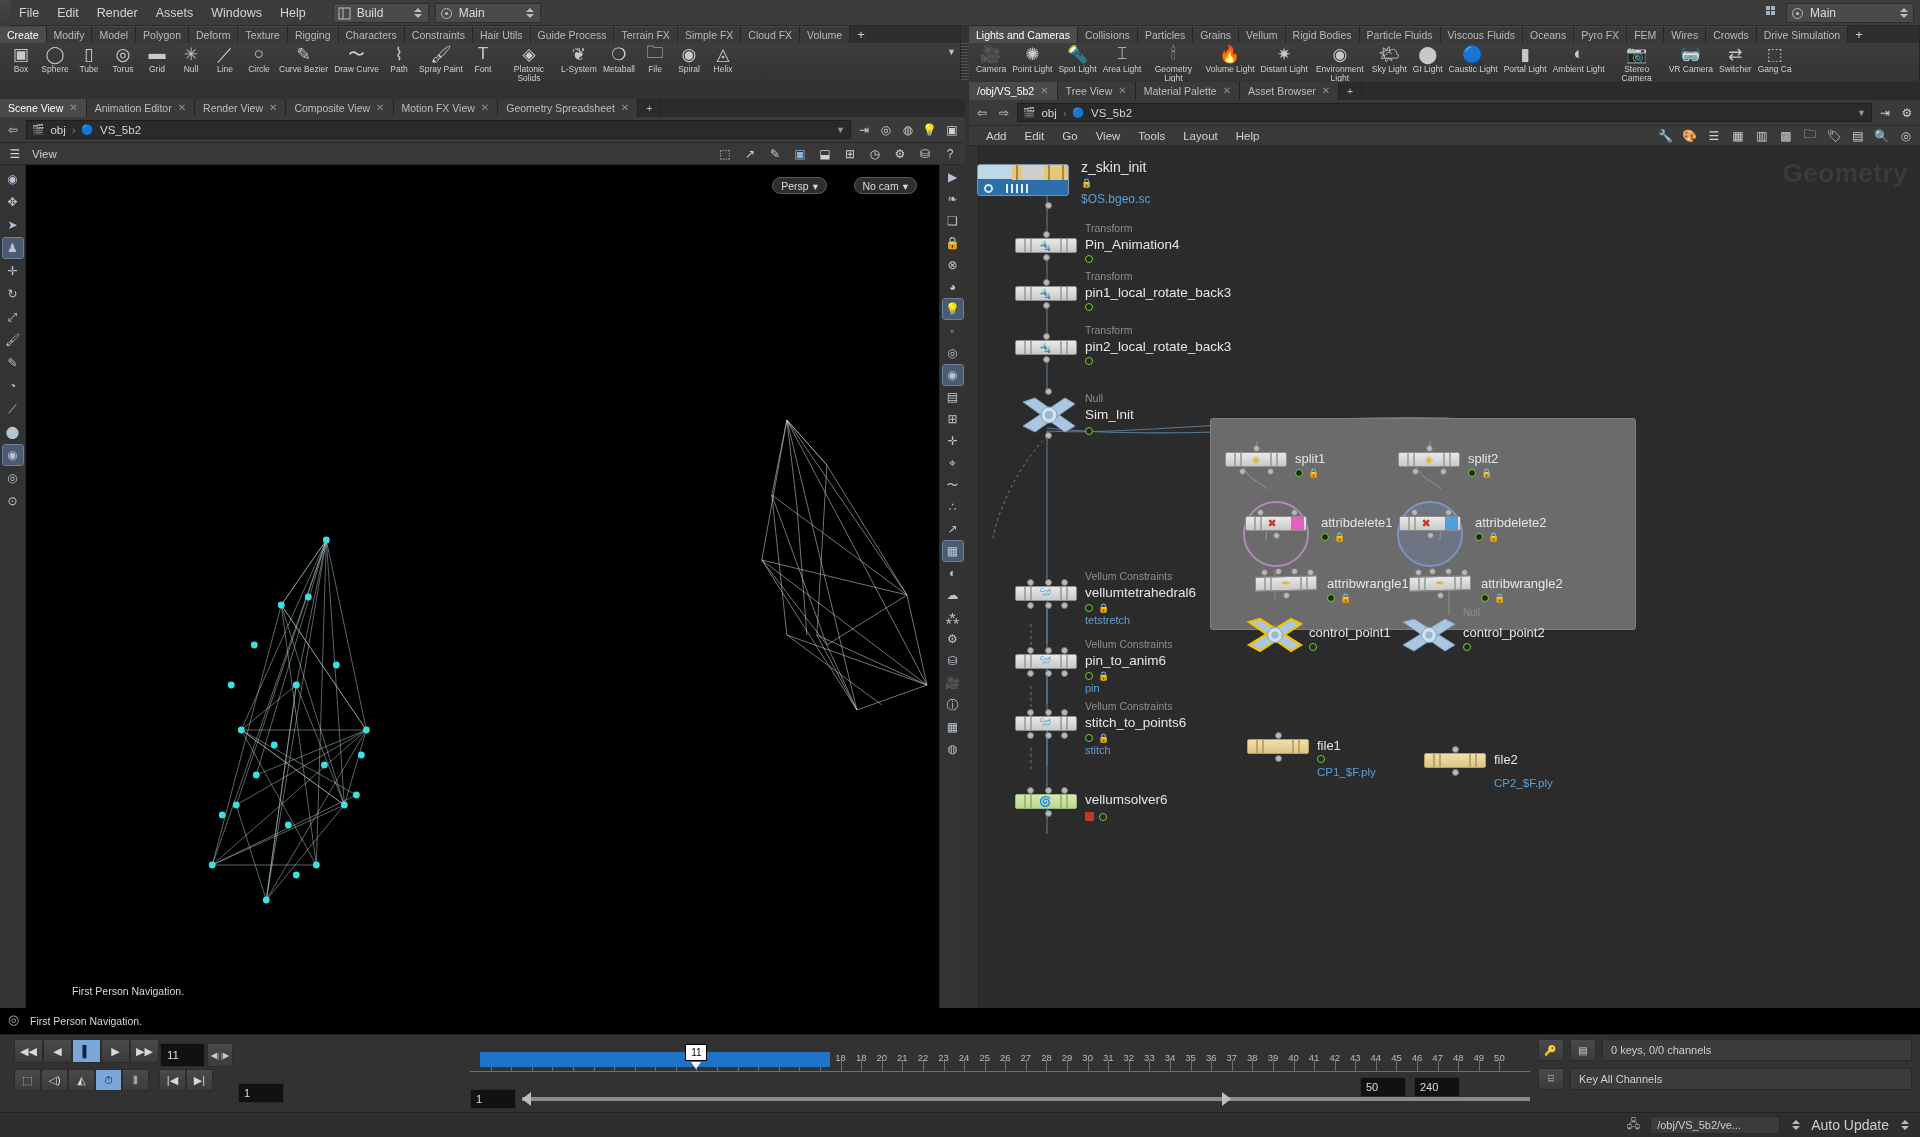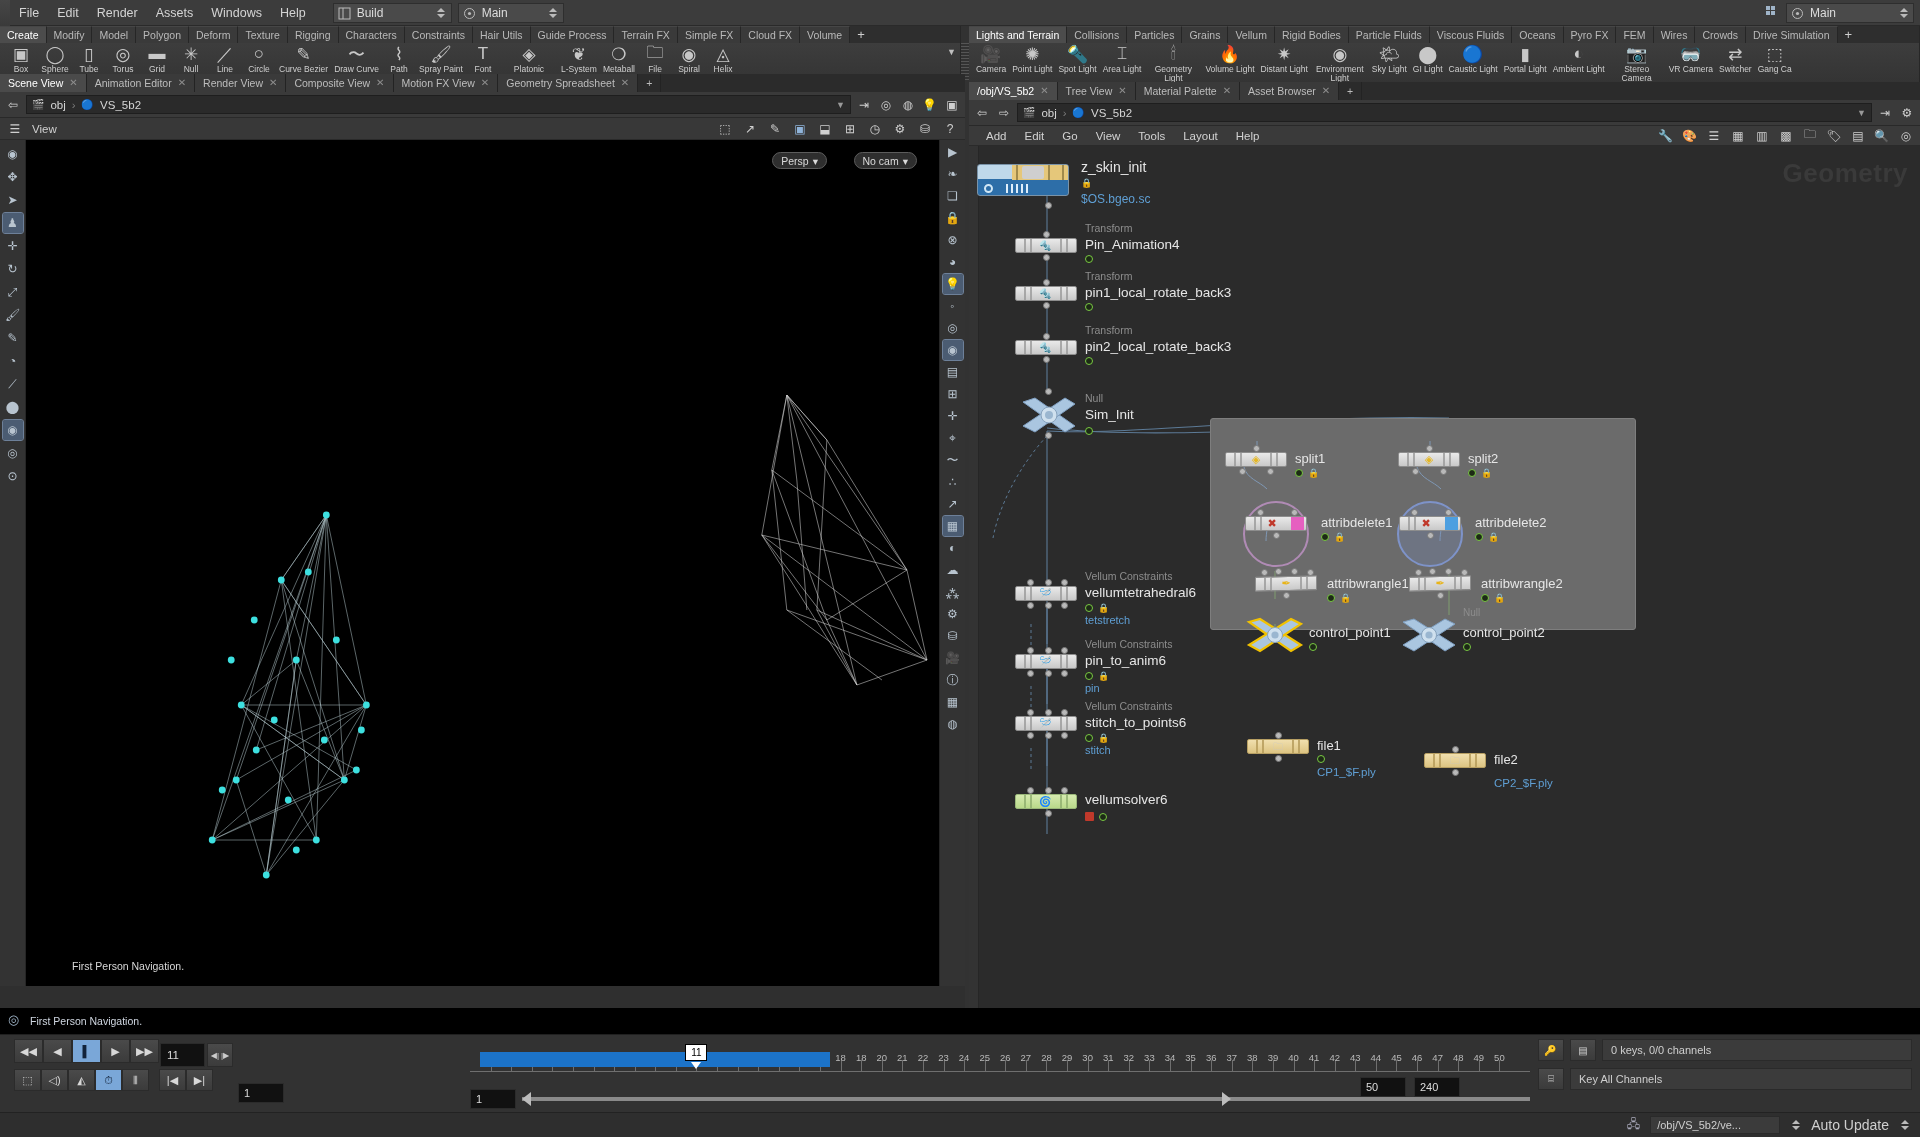--- a/index.html
+++ b/index.html
@@ -36,21 +36,21 @@
     background:linear-gradient(180deg,#3d3d3d,#343434); overflow:hidden; }
   .shelf-item { width:auto; min-width:34px; padding:0 3px; display:flex; flex-direction:column;
     align-items:center; cursor:default; }
   .shelf-item .ico { width:26px; height:22px; display:flex; align-items:center; justify-content:center; font-size:17px; }
   .shelf-item .lbl { font-size:8.5px; color:#cfcfcf; text-align:center; line-height:9px; max-width:52px; }
   .shelf-arrow { position:absolute; right:4px; top:21px; font-size:9px; color:#c0c0c0; }
   .shelf-dots { width:8px; background:repeating-linear-gradient(180deg,#555 0 1px,transparent 1px 3px);
      height:39px; margin-top:17px;}
 
   
-  .leftpane { position:absolute; left:0; top:74px; width:965px; height:950px; background:#2f2f2f; }
+  .leftpane { position:absolute; left:0; top:99px; width:965px; height:950px; background:#2f2f2f; }
   .pane-tabs { height:18px; display:flex; background:#2b2b2b; align-items:stretch; }
   .pane-tab { font-size:10.5px; color:#bdbdbd; padding:0 8px; line-height:18px; background:#3a3a3a;
     border-right:1px solid #232323; display:flex; align-items:center; gap:6px; cursor:default; }
   .pane-tab.active { background:#4a4a4a; color:#fff; }
   .pane-tab .x { font-size:10px; color:#8e8e8e; }
   .pathbar { height:26px; background:#3a3a3a; display:flex; align-items:center; padding:0 4px; gap:4px;
     border-bottom:1px solid #292929; }
   .ic-btn { width:18px; height:18px; display:flex; align-items:center; justify-content:center;
     font-size:12px; color:#cfcfcf; cursor:default; }
   .pathfield { flex:1; height:19px; background:#2a2a2a; border:1px solid #1e1e1e; display:flex;
@@ -165,21 +165,21 @@
 
   <div class="menubar">
     <div class="grip"></div>
     <div class="menu-item">File</div>
     <div class="menu-item">Edit</div>
     <div class="menu-item">Render</div>
     <div class="menu-item">Assets</div>
     <div class="menu-item">Windows</div>
     <div class="menu-item">Help</div>
 
-    <div class="combo" style="width:119px;margin-left:18px;">
+    <div class="combo" style="width:96px;margin-left:18px;">
       <span class="cicon">
         <svg width="13" height="13" viewBox="0 0 13 13">
             <rect x="1" y="1" width="11" height="11" fill="none" stroke="#cfcfcf"></rect>
             <line x1="5" y1="1" x2="5" y2="12" stroke="#cfcfcf"></line>
           </svg>
       </span>
       <span class="ctext">Build</span>
       <span class="spin">
           <i class="up"></i>
           <i class="dn"></i>
@@ -323,21 +323,21 @@
           <div class="shelf-item">
             <div class="ico">◬</div>
             <div class="lbl">Helix</div>
           </div>
         </div>
       <div class="shelf-arrow">▼</div>
     </div>
     <div class="shelf-dots"></div>
     <div class="shelfpane shelf-right">
       <div class="shelf-tabs" id="shelfRightTabs">
-          <div class="shelf-tab active">Lights and Terrain</div>
+          <div class="shelf-tab active">Lights and Cameras</div>
           <div class="shelf-tab">Collisions</div>
           <div class="shelf-tab">Particles</div>
           <div class="shelf-tab">Grains</div>
           <div class="shelf-tab">Vellum</div>
           <div class="shelf-tab">Rigid Bodies</div>
           <div class="shelf-tab">Particle Fluids</div>
           <div class="shelf-tab">Viscous Fluids</div>
           <div class="shelf-tab">Oceans</div>
           <div class="shelf-tab">Pyro FX</div>
           <div class="shelf-tab">FEM</div>

